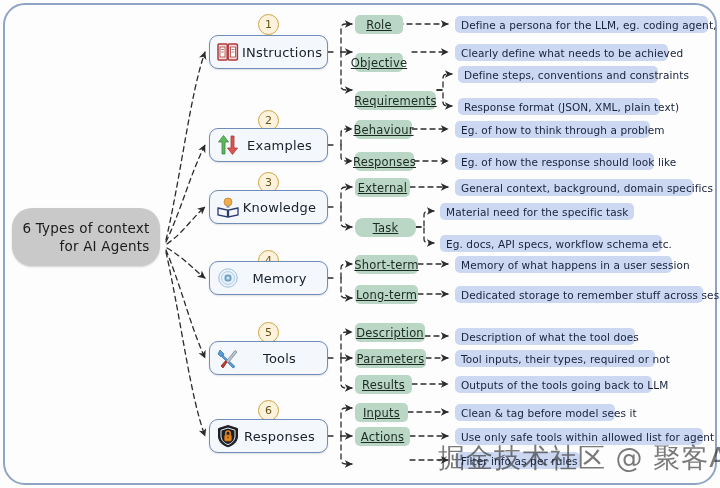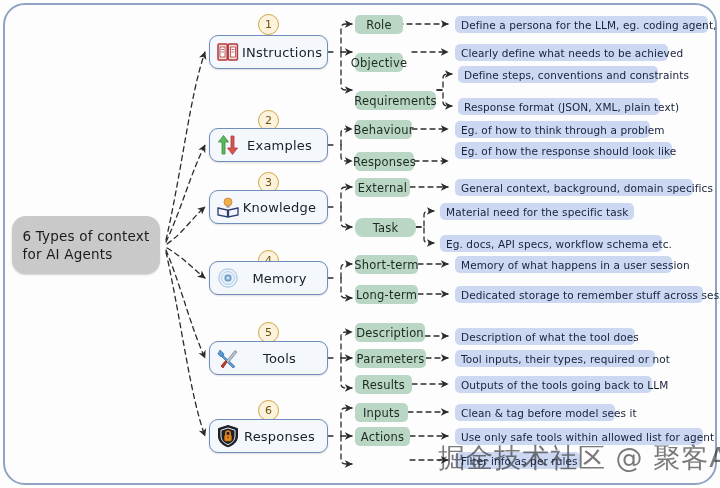--- a/index.html
+++ b/index.html
@@ -31,29 +31,29 @@
   svg.wires {
     position: absolute;
     left: 0; top: 0;
     width: 720px;
     height: 488px;
   }
   
   .root-node {
     position: absolute;
     left: 12px;
-    top: 216px;
+    top: 208px;
     width: 148px;
     height: 58px;
     background: #c9c9c9;
-    border-radius: 14px;
+    border-radius: 20px;
     display: flex;
     align-items: center;
     justify-content: center;
-    text-align: left;
+    text-align: right;
     font-size: 13.5px;
     color: #1b1b1b;
     line-height: 1.35;
     letter-spacing: .2px;
     box-shadow: 0 1px 2px rgba(0,0,0,.18);
   }
   
   .cat-node {
     position: absolute;
     height: 34px;
@@ -105,20 +105,21 @@
     border-radius: 5px;
     display: flex;
     align-items: center;
     justify-content: center;
     font-size: 11.5px;
     color: #1d2a22;
     padding: 0 24px;
     box-sizing: border-box;
     white-space: nowrap;
     letter-spacing: .2px;
+    text-decoration: underline;
   }
   
   .desc-pill {
     position: absolute;
     height: 17px;
     background: #ccd8f2;
     border-radius: 5px;
     display: flex;
     align-items: center;
     font-size: 10.5px;
@@ -251,21 +252,21 @@
         <path d="M15,2 L15,14 L11.5,14 L16.5,20.5 L21.5,14 L18,14 L18,2 Z" fill="#d9534f" stroke="#a93b38" stroke-width=".8"></path>
       </svg>
     </span>
     <span class="cat-label">Examples</span>
   </div>
 
   <div class="sub-pill" style="left:355px; top:120px; width:57px;">Behaviour</div>
   <div class="sub-pill" style="left:355px; top:152px; width:59px;">Responses</div>
 
   <div class="desc-pill" style="left:455px; top:121px; width:195px;">Eg. of how to think through a problem</div>
-  <div class="desc-pill" style="left:455px; top:142px; width:217px;">Eg. of how the response should look like</div>
+  <div class="desc-pill" style="left:455px; top:153px; width:199px;">Eg. of how the response should look like</div>
 
   <div class="badge" style="left:258px; top:172px;">3</div>
   <div class="cat-node" style="left:209px; top:190px; width:119px;">
     <span class="cat-icon">
       <svg width="24" height="22" viewBox="0 0 24 22">
         <circle cx="12" cy="6" r="4" fill="#f0ad4e" stroke="#c8872f" stroke-width=".8"></circle>
         <rect x="10.5" y="9.5" width="3" height="2.2" fill="#9a9a9a"></rect>
         <path d="M2,12 L11.5,14 L11.5,21 L2,19 Z" fill="#f4f6fb" stroke="#2c3e70" stroke-width="1.3"></path>
         <path d="M22,12 L12.5,14 L12.5,21 L22,19 Z" fill="#f4f6fb" stroke="#2c3e70" stroke-width="1.3"></path>
         <line x1="12" y1="14" x2="12" y2="21" stroke="#2c3e70" stroke-width="1.2"></line>

